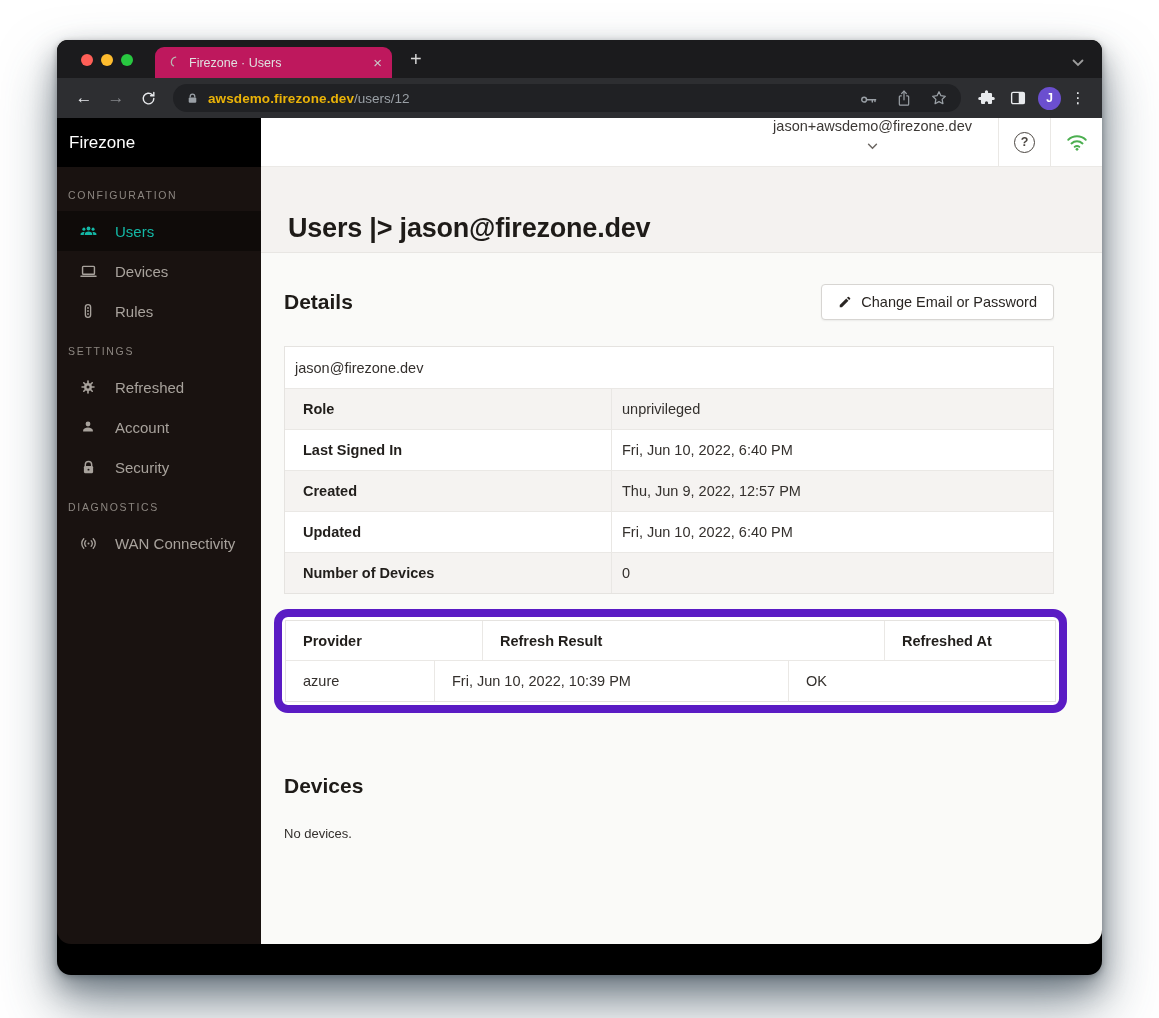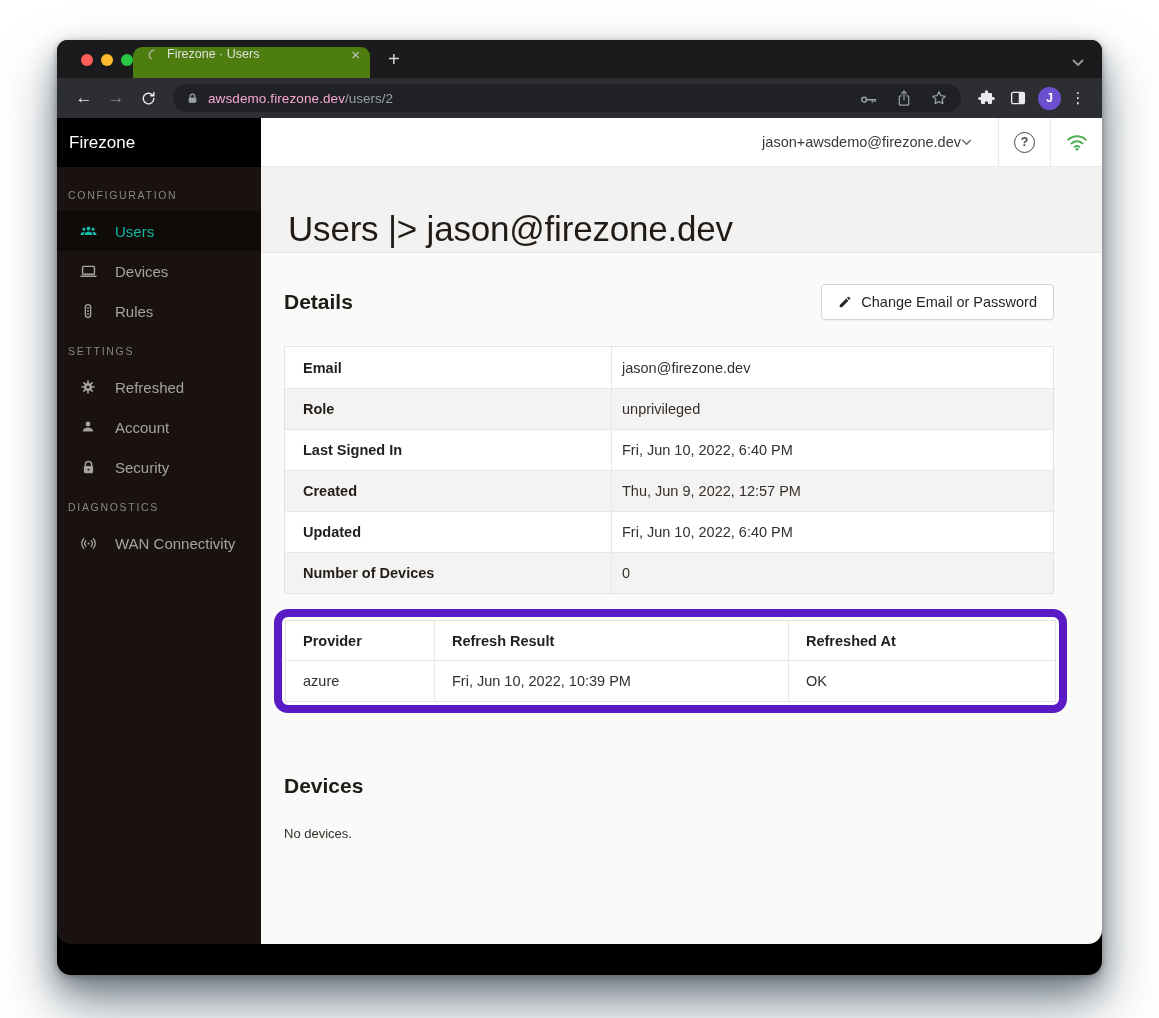--- a/index.html
+++ b/index.html
@@ -10,35 +10,35 @@
   .window { position:absolute; left:57px; top:40px; width:1045px; height:935px;
             background:#000; border-radius:11px 11px 14px 14px;
             box-shadow: 0 30px 55px rgba(52,72,88,.55), 0 12px 26px rgba(25,35,45,.38), 0 2px 6px rgba(0,0,0,.3); }
 
   
   .tabstrip { height:38px; background:#1b1b1d; border-radius:11px 11px 0 0;
               display:flex; align-items:flex-end; padding-left:24px; position:relative; }
   .traffic { display:flex; gap:8px; align-self:center; margin-top:2px; }
   .dot { width:12px; height:12px; border-radius:50%; }
   .dot.red{ background:#ff5f57; } .dot.yellow{ background:#febc2e; } .dot.green{ background:#28c840; }
-  .tab { width:237px; height:31px; background:#4d7c0f; border-radius:9px 9px 0 0;
-         display:flex; align-items:flex-start; padding:0 10px 0 12px; gap:9px; }
+  .tab { margin-left:22px; width:237px; height:31px; background:#be185d; border-radius:9px 9px 0 0;
+         display:flex; align-items:center; padding:0 10px 0 12px; gap:9px; }
   .tab-title { color:#e0e0e0; font-size:12.5px; flex:1; white-space:nowrap; overflow:hidden; }
   .tab-close { color:#c9c9c9; font-size:15px; line-height:1; cursor:default; }
   .newtab { color:#d6d6d6; font-size:20px; font-weight:400; margin-left:18px; align-self:center; }
   .strip-chevron { position:absolute; right:18px; top:13px; color:#9d9d9d; }
 
   
   .toolbar { height:40px; background:#2d2e31; display:flex; align-items:center; padding:0 12px; gap:2px; }
   .nav-btn { width:30px; text-align:center; font-size:17px; color:#e8eaed; }
   .nav-btn.dim { color:#85878b; }
   .reload-btn { width:30px; display:flex; justify-content:center; }
   .omnibox { flex:1; height:28px; background:#202124; border-radius:14px; margin:0 8px;
              display:flex; align-items:center; padding:0 13px; gap:9px; font-size:13.5px; }
-  .url-domain { color:#f9a8d4; font-weight:400; letter-spacing:.1px; }
+  .url-domain { color:#eab308; font-weight:700; letter-spacing:.1px; }
   .url-path { color:#9aa0a6; font-weight:400; }
   .omni-spacer { flex:1; }
   .omni-ic { display:flex; align-items:center; margin-left:9px; }
   .tb-ic { display:flex; align-items:center; justify-content:center; width:30px; }
   .avatar { width:23px; height:23px; border-radius:50%; background:#6b4fcf; color:#fff;
             display:flex; align-items:center; justify-content:center; font-size:12px; font-weight:700; margin:0 3px; }
   .kebab { color:#e8eaed; font-size:15px; width:24px; text-align:center; }
 
   
   .main { display:flex; height:826px; border-radius:0 0 14px 14px; overflow:hidden; }
@@ -52,29 +52,29 @@
   .side-item { height:40px; display:flex; align-items:center; padding-left:21px; gap:17px;
                font-size:15px; color:#a8a29c; cursor:default; }
   .side-item .ic { width:20px; display:flex; justify-content:center; align-items:center; }
   .side-item.active { background:#0f0b09; color:#14b8a6; }
 
   
   .content { flex:1; min-width:0; display:flex; flex-direction:column; background:#fafaf8; }
 
   .app-header { height:49px; flex-shrink:0; background:#fff; border-bottom:1px solid #ebe9e6;
                 display:flex; justify-content:flex-end; align-items:stretch; }
-  .account { display:flex; align-items:center; padding:0 26px; font-size:14.5px; color:#3c3835; }
+  .account { display:flex; align-items:center; gap:9px; padding:0 26px; font-size:14.5px; color:#3c3835;flex-direction:column; }
   .hdr-cell { width:52px; border-left:1px solid #eae8e5; display:flex; align-items:center; justify-content:center; }
   .help-circle { width:21px; height:21px; border:1.6px solid #4a4540; border-radius:50%;
                  display:flex; align-items:center; justify-content:center;
                  font-size:12.5px; font-weight:700; color:#4a4540; }
 
   .title-band { height:86px; flex-shrink:0; background:#f4f2f0; border-bottom:1px solid #e8e6e3;
                 display:flex; align-items:center; padding-left:27px; }
-  .page-title { font-size:35px; font-weight:400; color:#1e1b18; letter-spacing:-.2px;margin-top:38px; }
+  .page-title { font-size:27px; font-weight:700; color:#1e1b18; letter-spacing:-.2px;margin-top:38px; }
 
   .scroll { flex:1; padding:31px 48px 0 23px; overflow:hidden; }
 
   .section-head { display:flex; justify-content:space-between; align-items:center; }
   h2 { font-size:21px; font-weight:700; color:#1e1b18; }
   .btn { background:#fff; border:1px solid #d7d5d2; border-radius:4px; padding:9px 16px;
          font-size:14.5px; color:#2a2623; display:flex; align-items:center; gap:9px;
          box-shadow:0 1px 2px rgba(0,0,0,.06); cursor:default; font-weight:400; }
 
   .kv-table { margin-top:26px; background:#fff; border:1px solid #e5e3e0; }
@@ -83,21 +83,21 @@
   .kv-row:nth-child(even) { background:#f5f3f1; }
   .kv-key { padding-left:18px; display:flex; align-items:center; font-weight:700;
             font-size:14.5px; color:#211e1b; border-right:1px solid #e9e7e4; }
   .kv-val { padding-left:10px; display:flex; align-items:center; font-size:14.5px; color:#34302d; }
 
   .oidc-heading { margin-top:72px; }
   .highlight { margin:15px -13px 0 -10px; border:8px solid #5a1bc4; border-radius:14px;
                background:#fff; padding:3px; }
   .grid-table { background:#fff; border:1px solid #e5e3e0; }
   .grid-row { display:grid; grid-template-columns:148px 354px 1fr; height:40px; }
-  .grid-row.head { border-bottom:1px solid #eae8e5; }
+  .grid-row.head { border-bottom:1px solid #eae8e5;gap:48px; }
   .grid-row.head .grid-cell { font-weight:700; color:#211e1b; }
   .grid-cell { padding-left:17px; display:flex; align-items:center; font-size:14.5px; color:#34302d; }
   .grid-cell + .grid-cell { border-left:1px solid #eae8e5; }
 
   .devices-heading { margin-top:61px; }
   .empty-text { margin-top:28px; font-size:13px; color:#34302d; }
 </style>
 </head>
 <body>
 
@@ -136,21 +136,21 @@
         </svg>
     </span>
     <div class="omnibox">
       <span style="display:flex;">
         <svg width="13" height="13" viewBox="0 0 24 24">
             <path d="M7.8 10V8a4.2 4.2 0 018.4 0v2" fill="none" stroke="#9aa0a6" stroke-width="2.4"></path>
             <rect x="5" y="10" width="14" height="10" rx="2" fill="#9aa0a6"></rect>
           </svg>
       </span>
       <span>
-        <span class="url-domain">awsdemo.firezone.dev</span><span class="url-path">/users/2</span>
+        <span class="url-domain">awsdemo.firezone.dev</span><span class="url-path">/users/12</span>
       </span>
       <span class="omni-spacer"></span>
       <span class="omni-ic">
         <svg width="19" height="19" viewBox="0 0 24 24" fill="none" stroke="#9aa0a6" stroke-width="1.8" stroke-linecap="round">
             <circle cx="6.5" cy="13.5" r="3"></circle>
             <path d="M9.5 13.5H21"></path>
             <path d="M16.8 13.5v3"></path>
             <path d="M20.2 13.5v2.2"></path>
           </svg>
       </span>
@@ -307,21 +307,20 @@
             <svg width="14" height="14" viewBox="0 0 24 24" fill="#2a2623">
                 <path d="M3 17.2V21h3.8L17.9 9.9l-3.8-3.8L3 17.2z"></path>
                 <path d="M20.7 7.1a1.3 1.3 0 000-1.8l-2-2a1.3 1.3 0 00-1.8 0l-1.6 1.6 3.8 3.8 1.6-1.6z"></path>
               </svg>
             <span>Change Email or Password</span>
           </button>
         </div>
 
         <div class="kv-table">
           <div class="kv-row">
-            <div class="kv-key">Email</div>
             <div class="kv-val">jason@firezone.dev</div>
           </div>
           <div class="kv-row">
             <div class="kv-key">Role</div>
             <div class="kv-val">unprivileged</div>
           </div>
           <div class="kv-row">
             <div class="kv-key">Last Signed In</div>
             <div class="kv-val">Fri, Jun 10, 2022, 6:40 PM</div>
           </div>

